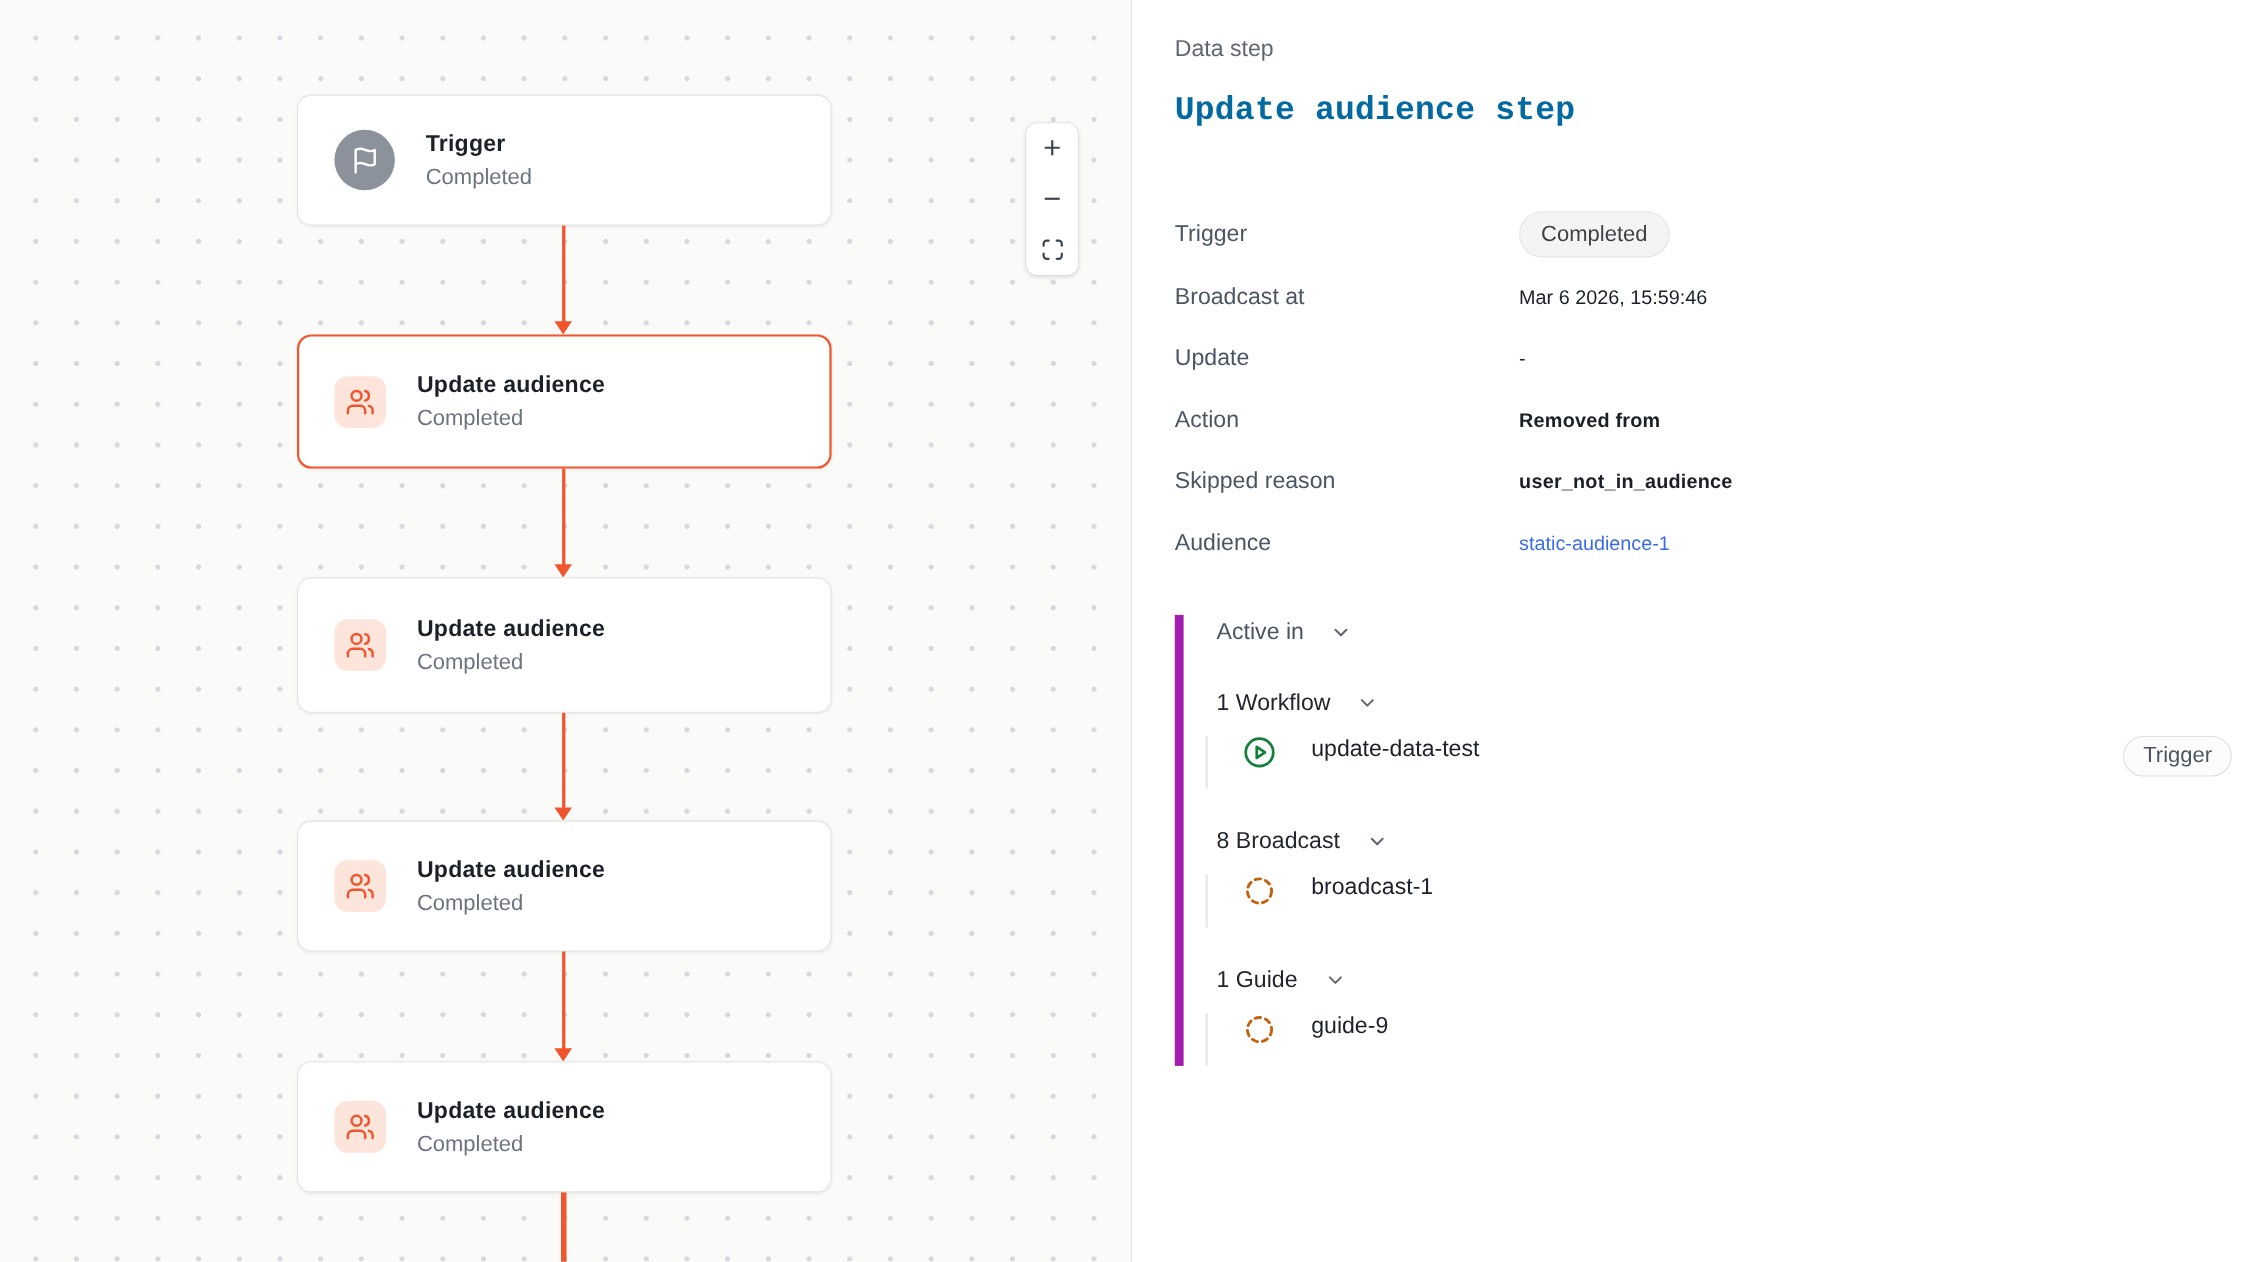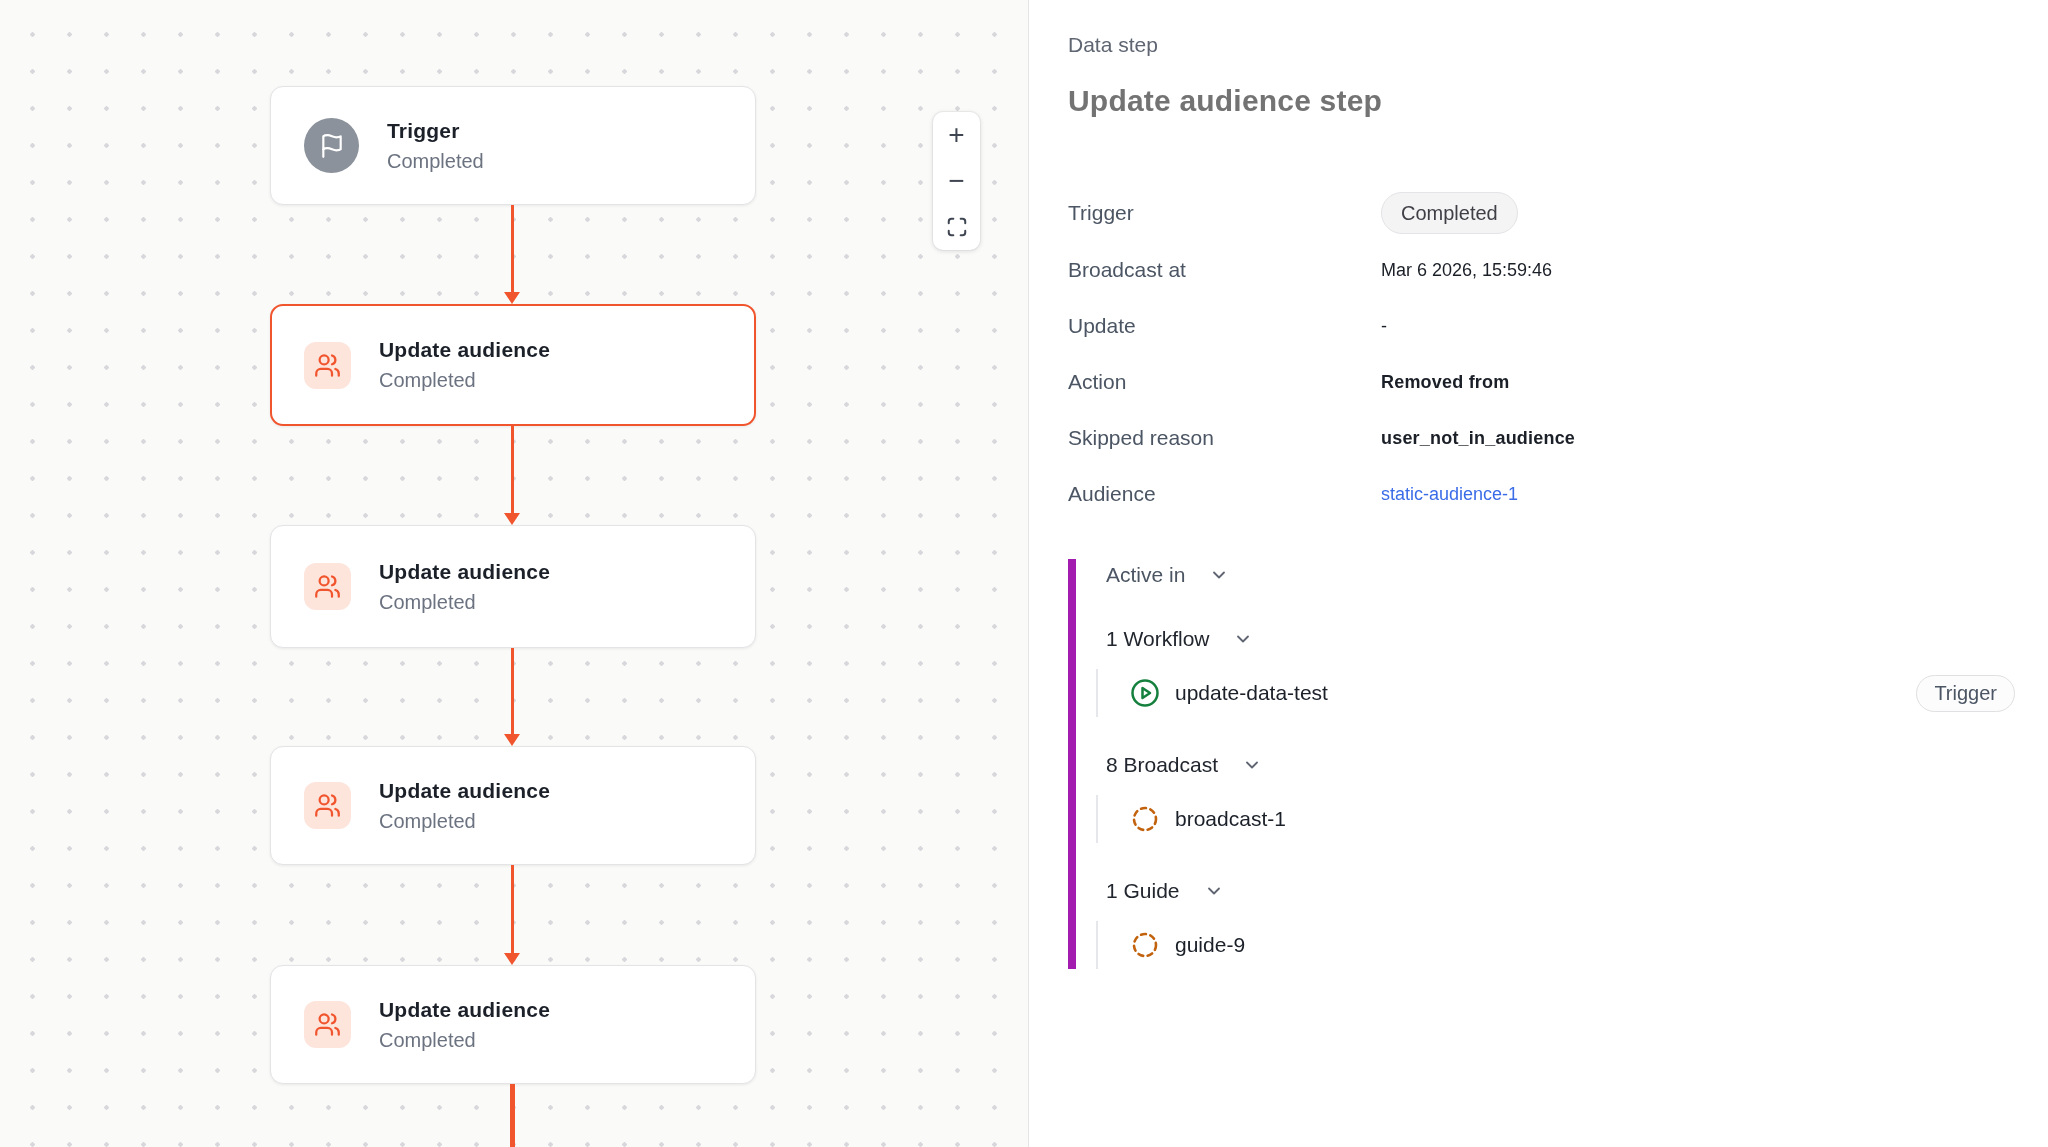--- a/index.html
+++ b/index.html
@@ -50,24 +50,24 @@
   }
   .zoom-btn {
     flex:1; display:flex; align-items:center; justify-content:center;
     font-size:28px; color:#3f4651; cursor:pointer; background:none; border:none;
     font-family:"Liberation Sans", sans-serif;
   }
 
   
   .panel {
     position:absolute; left:1029px; top:0; width:1019px; height:1147px;
-    background:#ffffff; padding:33px 33px 0 39px;
+    background:#ffffff; padding:33px 19px 0 39px;
   }
   .kicker { font-size:21px; color:#5f6672; }
-  .panel-title { margin-top:27px; font-size:30px; font-weight:700; color:#737373; letter-spacing:.2px; }
+  .panel-title { margin-top:27px; font-size:30px; font-weight:700; color:#0369a1; letter-spacing:.2px;font-family:Liberation Mono, monospace; }
 
   .fields { margin-top:66px; display:flex; flex-direction:column; }
   .field-row { display:grid; grid-template-columns:313px 1fr; align-items:center; height:56px; }
   .field-row.badge-row { height:58px; }
   .field-label { font-size:21px; color:#4b5563; }
   .field-value { font-size:18px; color:#1b1f27; }
   .field-value.bold { font-weight:700; letter-spacing:.2px; }
   .field-value.link { color:#3b6ce8; cursor:pointer; }
   .pill {
     display:inline-flex; align-items:center; height:42px; padding:0 19px;
@@ -78,21 +78,21 @@
   .active-section { margin-top:37px; border-left:8px solid #a21caf; padding-left:30px; }
   .active-header, .group-header {
     display:flex; align-items:center; gap:24px; height:32px;
     font-size:21px; cursor:pointer;
   }
   .active-header { color:#4b5563; }
   .group-header { color:#22262e; }
   .group { margin-top:32px; }
   .group:first-of-type { margin-top:64px; }
   .group-items { margin-top:14px; margin-left:-10px; border-left:2px solid #e5e7eb; padding-left:32px; }
-  .item { display:flex; align-items:center; gap:15px; height:48px; }
+  .item { display:flex; gap:32px; height:48px; }
   .item-name { font-size:21px; color:#1b2029; }
   .item-badge {
     margin-left:auto; display:inline-flex; align-items:center; height:37px; padding:0 17px;
     background:#fcfcfc; border:1px solid #e0e0e3; border-radius:19px;
     font-size:20px; color:#4b5563;
   }
   .chev { flex:none; }
 </style>
 </head>
 <body>

